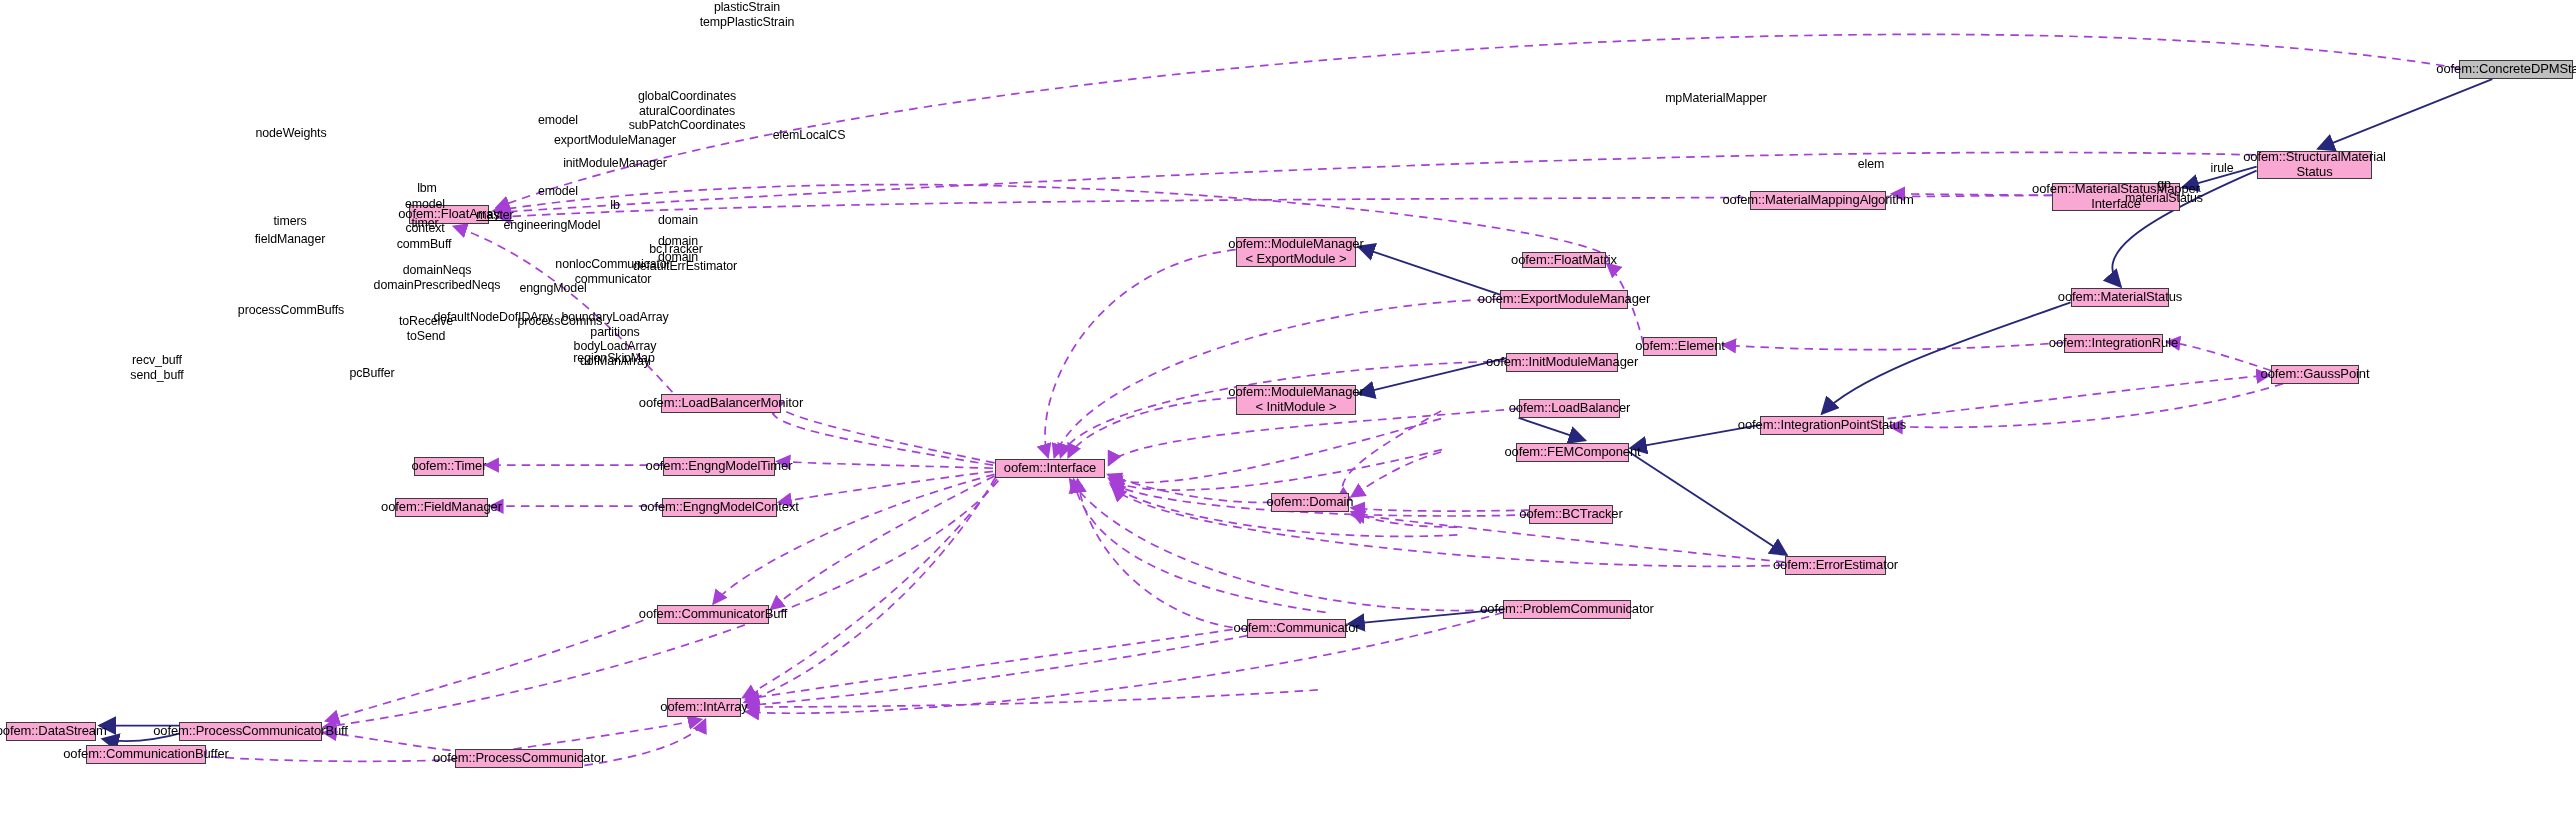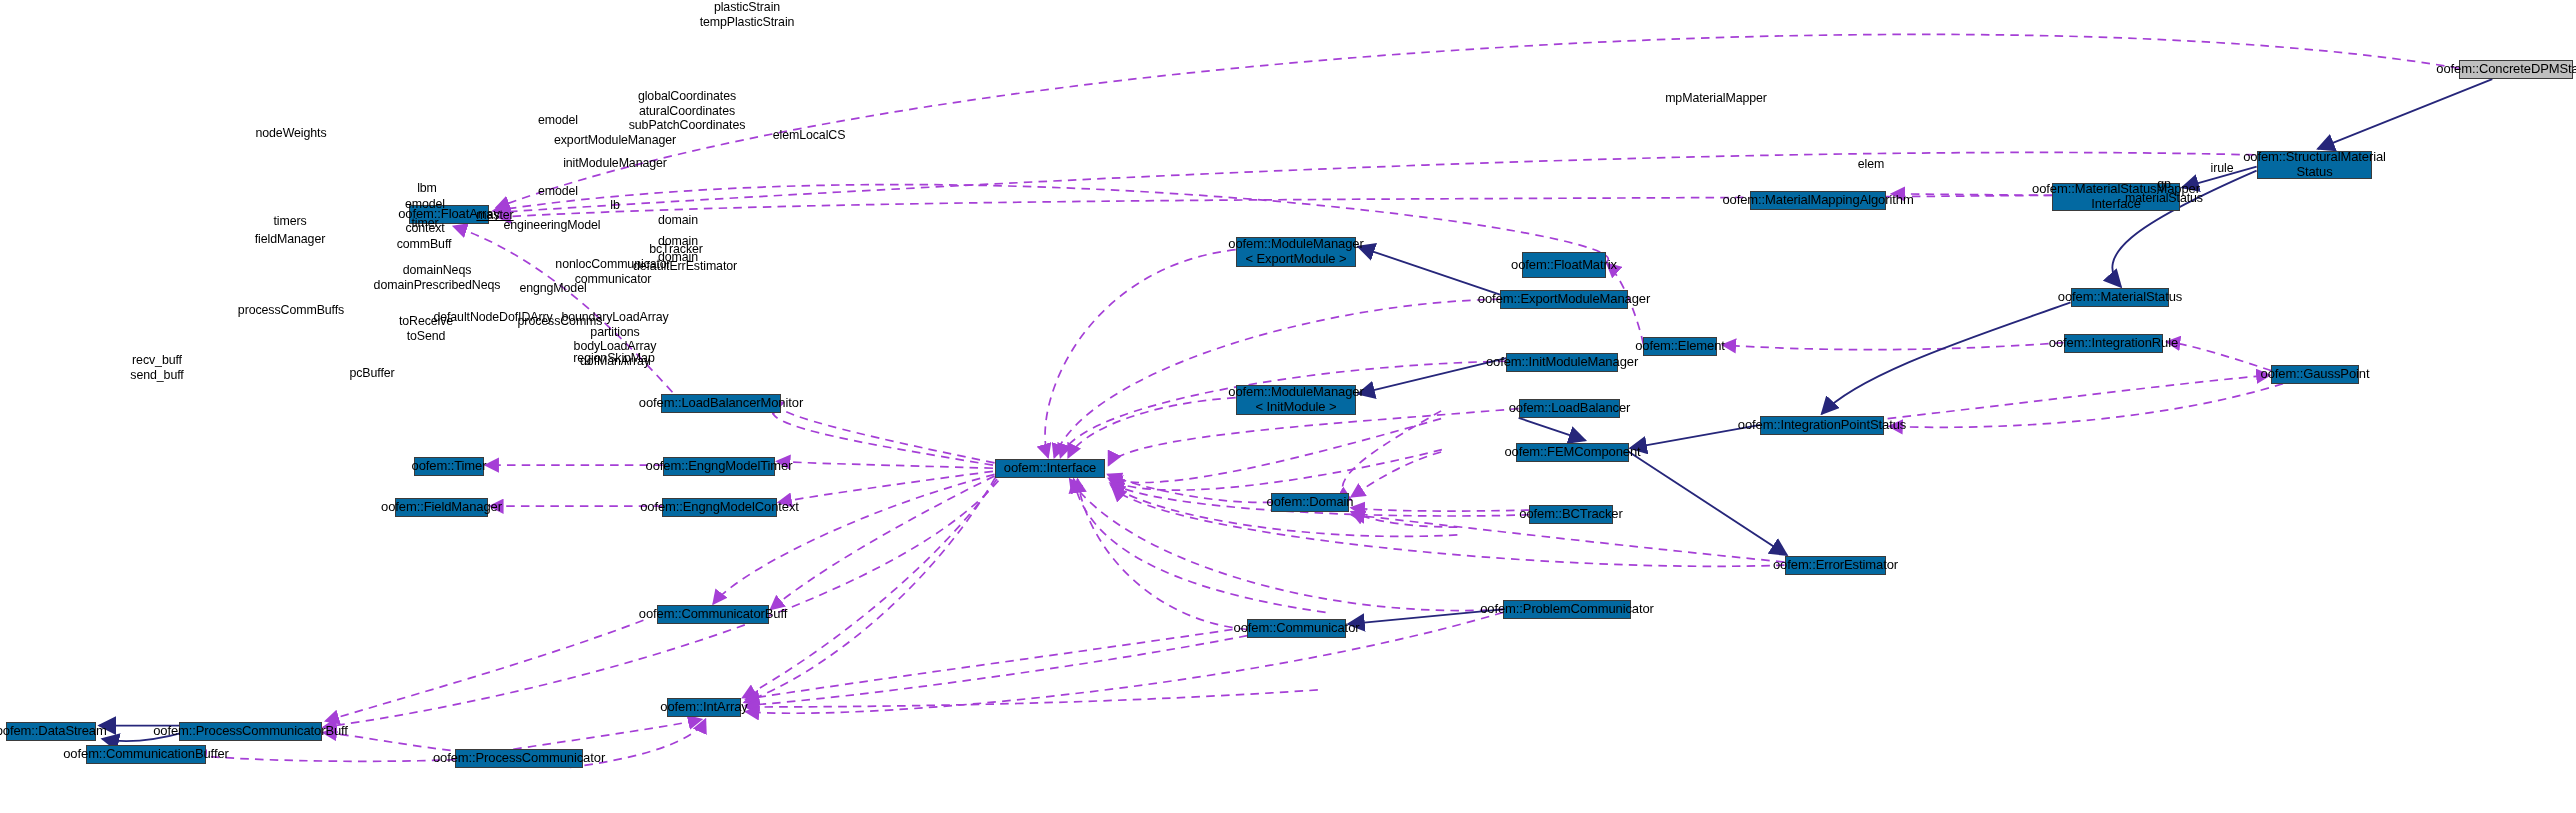--- a/index.html
+++ b/index.html
@@ -9,21 +9,21 @@
     height:814px;
     background:#ffffff;
     font-family:"Liberation Sans", sans-serif;
     overflow:hidden;
   }
   #edges{position:absolute;left:0;top:0;width:2576px;height:814px;}
   .node{
     position:absolute;
     box-sizing:border-box;
     border:1.2px solid #3b3b3b;
-    background:#0369a1;
+    background:#f9a8d4;
     color:#000000;
     font-size:13px;
     line-height:1.12;
     text-align:center;
     display:flex;
     align-items:center;
     justify-content:center;
     white-space:pre-line;
     padding:0.8px 3.1px;
     letter-spacing:-0.1px;
@@ -146,21 +146,21 @@
     <div class="node" style="left: 1750px; top: 191px; width: 136px; height: 18.6px;">oofem::MaterialMappingAlgorithm</div>
     <div class="node" style="left: 2071px; top: 288px; width: 98px; height: 18.6px;">oofem::MaterialStatus</div>
     <div class="node" style="left: 2064px; top: 334px; width: 99px; height: 18.6px;">oofem::IntegrationRule</div>
     <div class="node" style="left: 2271px; top: 365px; width: 88px; height: 18.6px;">oofem::GaussPoint</div>
     <div class="node" style="left: 1643px; top: 337px; width: 74px; height: 18.6px;">oofem::Element</div>
     <div class="node" style="left: 1760px; top: 416px; width: 124px; height: 18.6px;">oofem::IntegrationPointStatus</div>
     <div class="node" style="left: 1516px; top: 443px; width: 113px; height: 19.4px;">oofem::FEMComponent</div>
     <div class="node" style="left: 1519px; top: 399px; width: 101px; height: 18.6px;">oofem::LoadBalancer</div>
     <div class="node" style="left: 1529px; top: 505px; width: 84px; height: 18.6px;">oofem::BCTracker</div>
     <div class="node" style="left: 1785px; top: 556px; width: 101px; height: 18.6px;">oofem::ErrorEstimator</div>
-    <div class="node" style="left: 1522px; top: 252px; width: 84px; height: 26px;">oofem::FloatMatrix</div>
+    <div class="node" style="left: 1522px; top: 252px; width: 84px; height: 16px;">oofem::FloatMatrix</div>
     <div class="node" style="left: 1500px; top: 290px; width: 128px; height: 18.6px;">oofem::ExportModuleManager</div>
     <div class="node" style="left: 1506px; top: 353px; width: 112px; height: 18.6px;">oofem::InitModuleManager</div>
     <div class="node" style="left: 1236px; top: 237px; width: 120px; height: 29.5px;">oofem::ModuleManager
 &lt; ExportModule &gt;</div>
     <div class="node" style="left: 1236px; top: 385px; width: 120px; height: 29.5px;">oofem::ModuleManager
 &lt; InitModule &gt;</div>
     <div class="node" style="left: 409px; top: 205px; width: 80px; height: 18.6px;">oofem::FloatArray</div>
     <div class="node" style="left: 661px; top: 394px; width: 120px; height: 18.6px;">oofem::LoadBalancerMonitor</div>
     <div class="node" style="left: 414px; top: 457px; width: 70px; height: 18.6px;">oofem::Timer</div>
     <div class="node" style="left: 663px; top: 457px; width: 112px; height: 18.6px;">oofem::EngngModelTimer</div>

